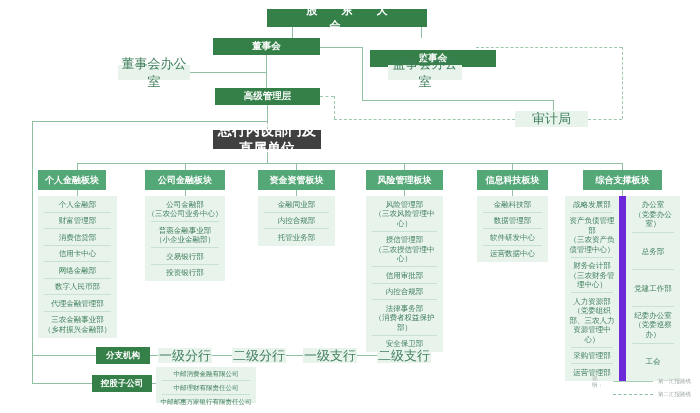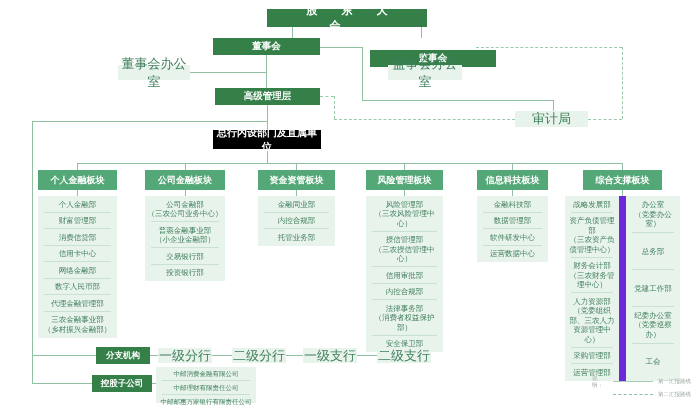--- a/index.html
+++ b/index.html
@@ -10,21 +10,21 @@
   .ln { position:absolute; pointer-events:none; }
   .ln.h { height:0; border-top:1px solid #90BFA2; }
   .ln.v { width:0;  border-left:1px solid #90BFA2; }
   .ln.dash.h { border-top:1px dashed #9CC9AC; }
   .ln.dash.v { border-left:1px dashed #9CC9AC; }
 
   
   .box { position:absolute; box-sizing:border-box; display:flex; align-items:center;
          justify-content:center; text-align:center; }
   .dark { background:#348048; color:#ffffff; font-weight:bold; font-size:9.5px; }
-  .teal { background:#000000; color:#ffffff; font-weight:bold; font-size:10px; }
+  .teal { background:#404040; color:#ffffff; font-weight:bold; font-size:14px; }
   .light-sm { background:#E8F3EC; color:#3F7F5B; font-size:13px; }
   .spaced { letter-spacing:24px; text-indent:24px; font-size:11px; }
 
   .seg-head { position:absolute; height:20px; background:#54A877; color:#ffffff;
               font-weight:bold; font-size:9px; display:flex; align-items:center;
               justify-content:center; box-sizing:border-box; }
   .seg-list { position:absolute; background:#E8F3EC; display:flex; align-items:stretch;
               box-sizing:border-box; }
   .items { display:flex; flex-direction:column; flex:1; min-width:0; }
   .items + .items { border-left:7px solid #6d28d9; }
@@ -96,21 +96,21 @@
 
   <div class="box dark spaced" style="left:267px;top:9px;width:160px;height:18px">股东大会</div>
   <div class="box dark" style="left:213px;top:38px;width:107px;height:17px">董事会</div>
   <div class="box dark" style="left:370px;top:50px;width:126px;height:17px">监事会</div>
   <div class="box light-sm" style="left:118px;top:65px;width:72px;height:15px">董事会办公室</div>
   <div class="box light-sm" style="left:388px;top:65px;width:74px;height:15px">监事会办公室</div>
   <div class="box dark" style="left:215px;top:88px;width:105px;height:17px">高级管理层</div>
   <div class="box light-sm" style="left:515px;top:111px;width:73px;height:16px">审计局</div>
   <div class="box teal" style="left:213px;top:130px;width:108px;height:19px">总行内设部门及直属单位</div>
 
-  <div class="seg-head" style="left:38px;top:170px;width:79px">个人金融板块</div>
+  <div class="seg-head" style="left:38px;top:170px;width:68px">个人金融板块</div>
   <div class="seg-head" style="left:145px;top:170px;width:80px">公司金融板块</div>
   <div class="seg-head" style="left:258px;top:170px;width:77px">资金资管板块</div>
   <div class="seg-head" style="left:366px;top:170px;width:77px">风险管理板块</div>
   <div class="seg-head" style="left:477px;top:170px;width:71px">信息科技板块</div>
   <div class="seg-head" style="left:583px;top:170px;width:79px">综合支撑板块</div>
 
   <div class="seg-list" style="left:145px;top:196px;width:80px">
       <div class="items">
         <div class="item">
           <div>公司金融部</div>

